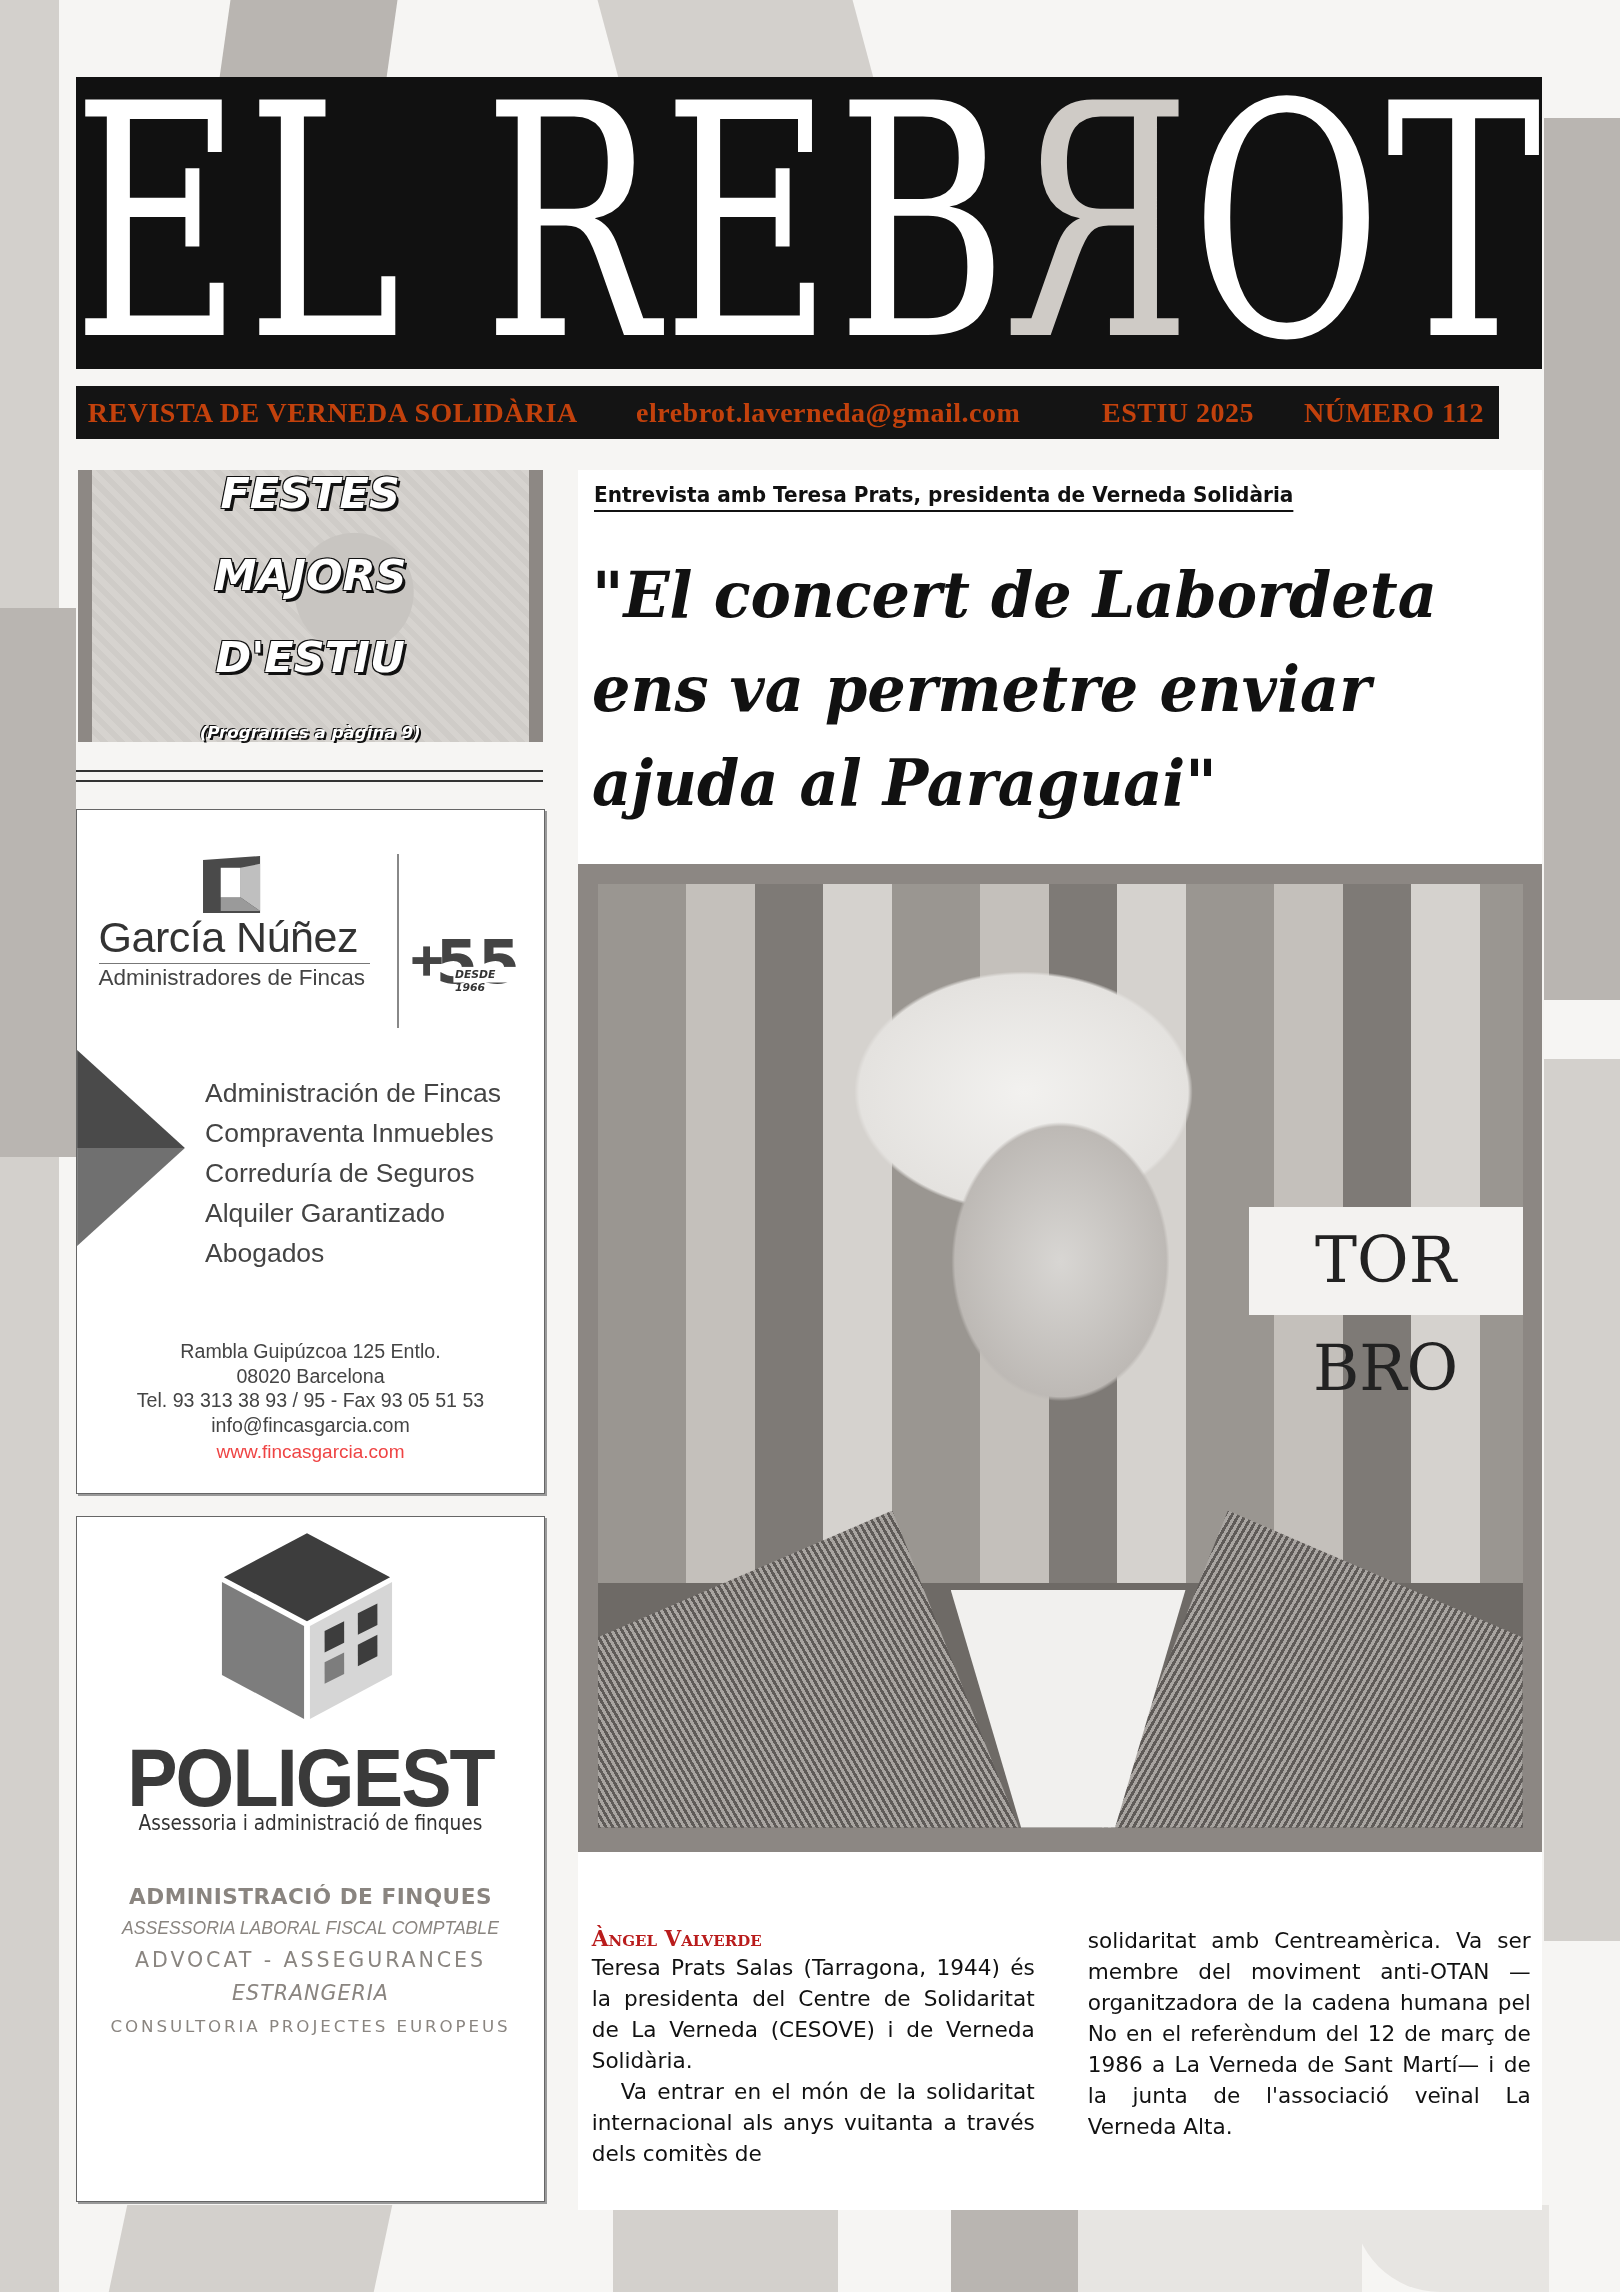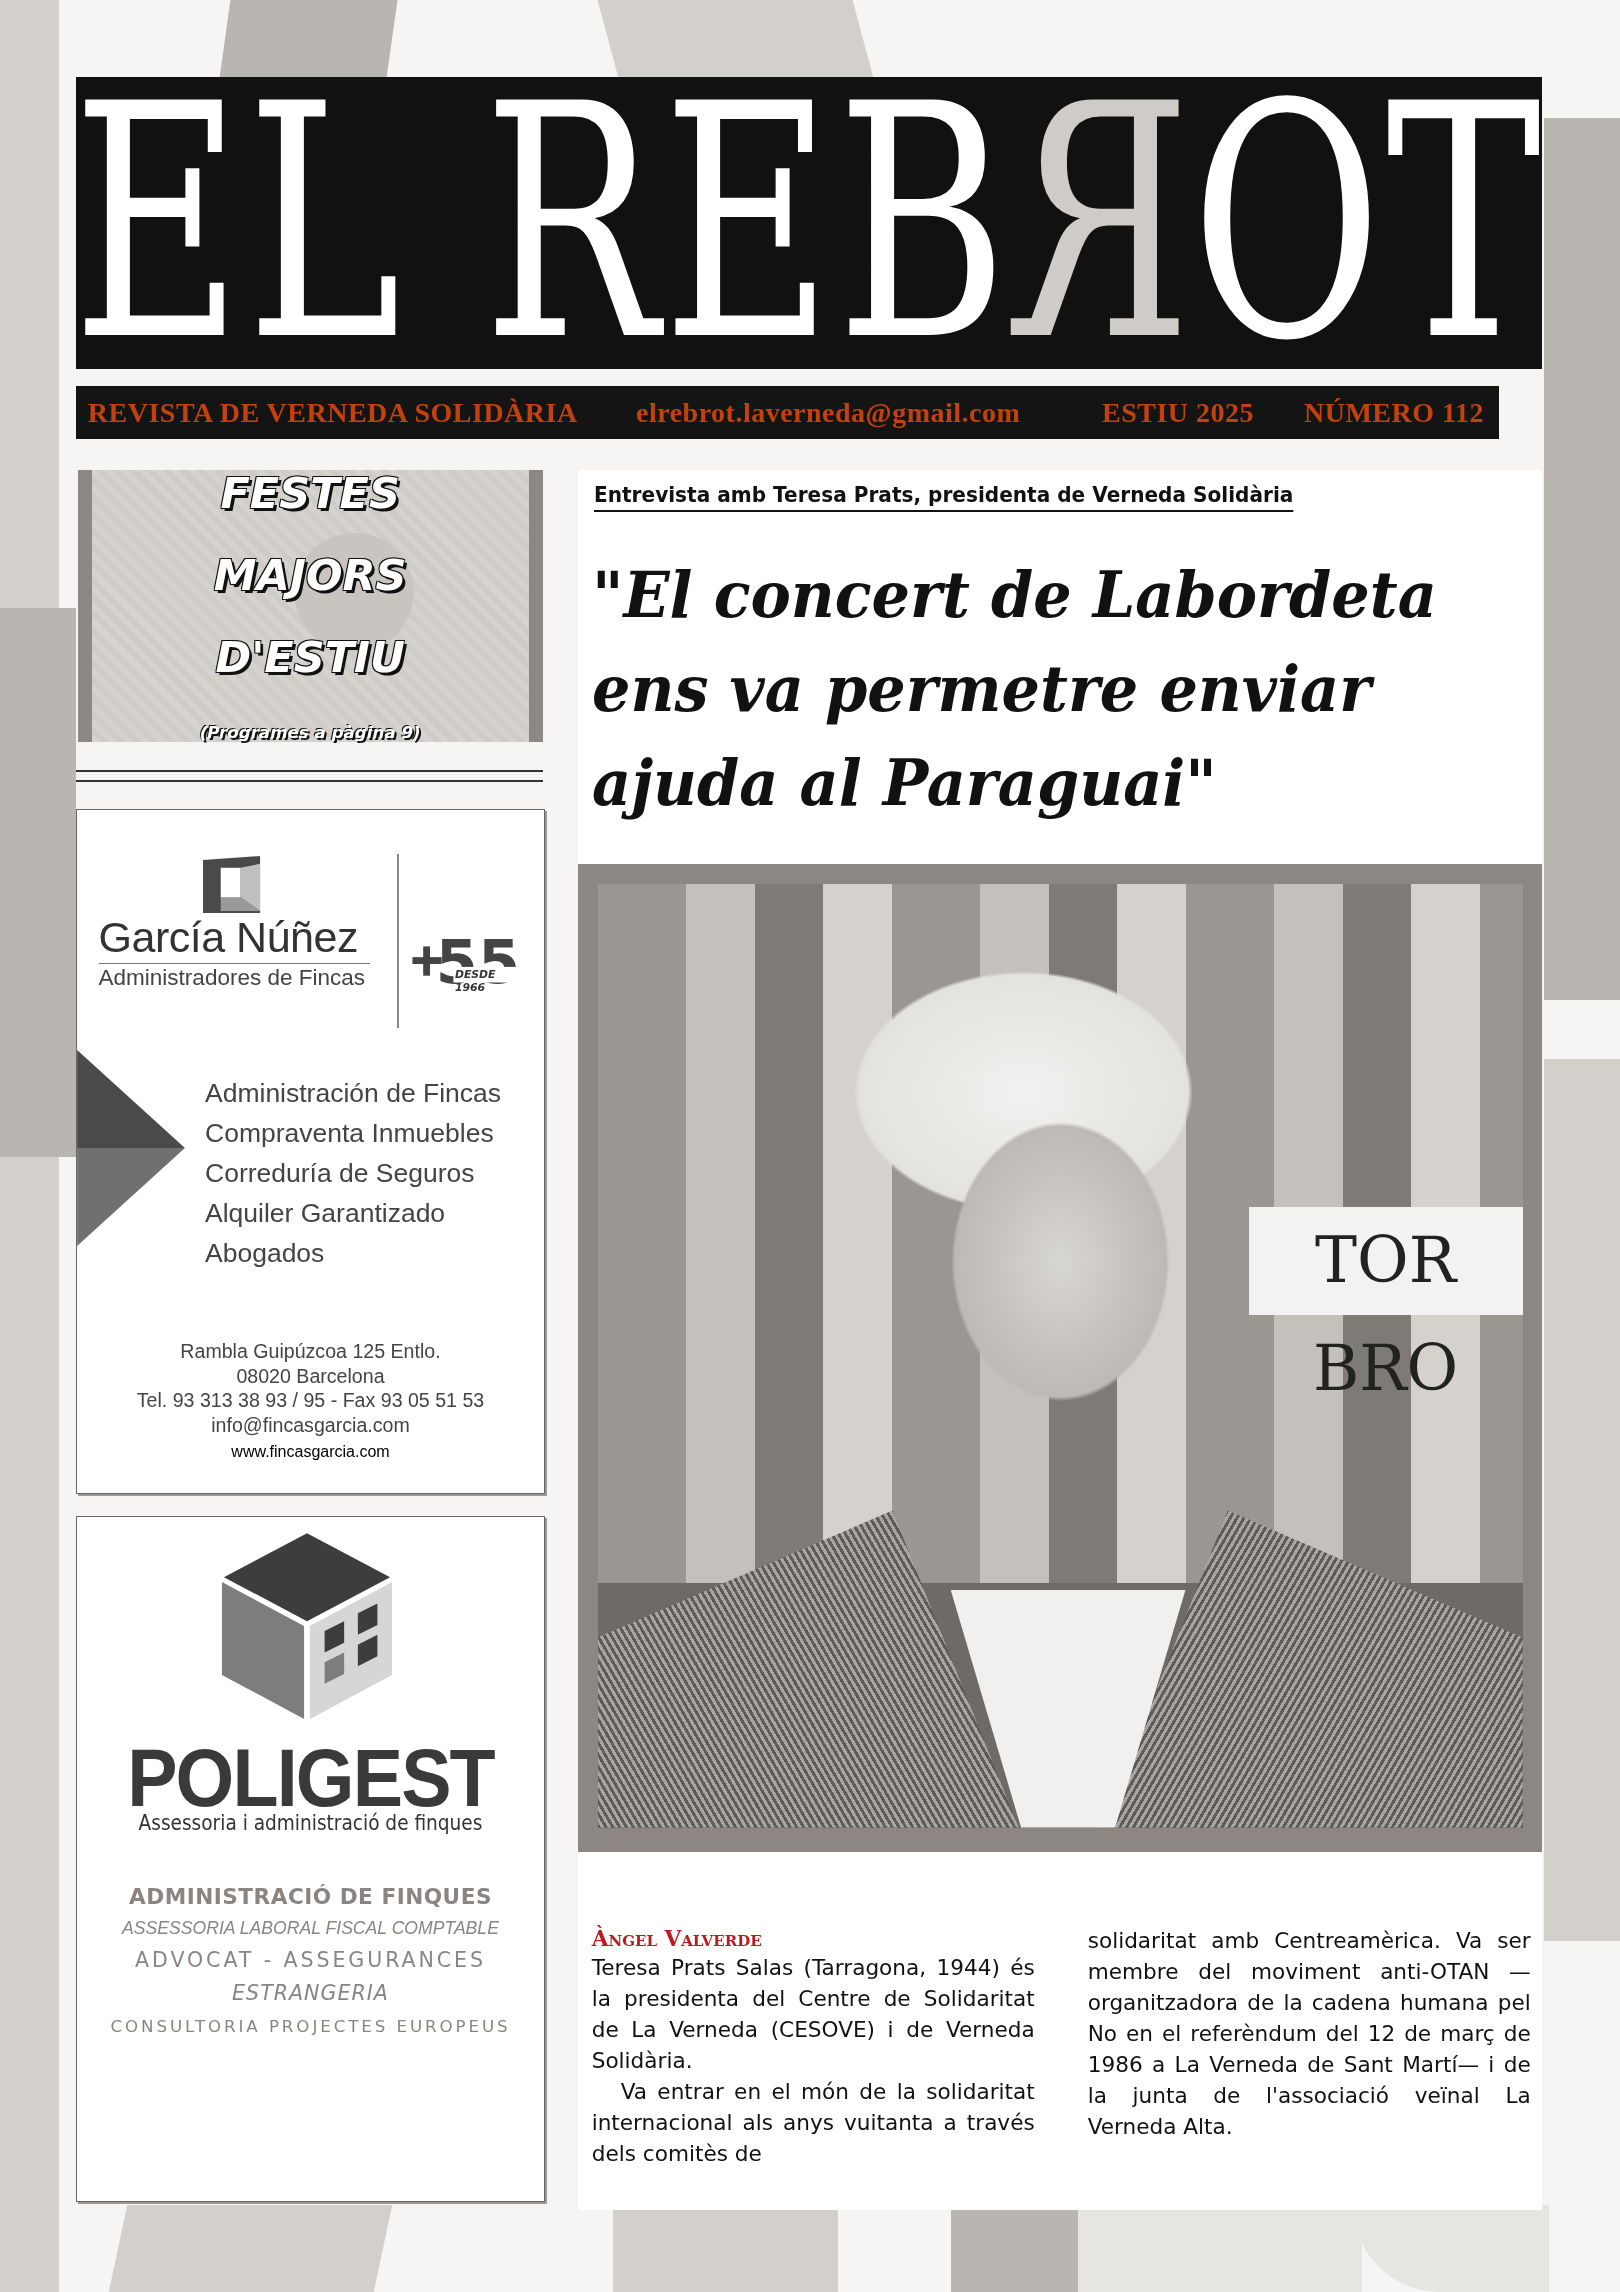--- a/index.html
+++ b/index.html
@@ -85,21 +85,21 @@
   .gn-services {
     position: absolute; left: 128px; top: 263px; font-family: "Liberation Sans", sans-serif;
     font-size: 26.5px; color: #444; line-height: 40px;
   }
   .gn-arrow { position: absolute; left: 0; top: 240px; }
   .gn-contact {
     position: absolute; left: 0; top: 529px; width: 467px; text-align: center;
     font-family: "Liberation Sans", sans-serif; color: #444;
   }
   .gn-contact div { font-size: 19.6px; line-height: 24.5px; }
-  .gn-contact .web { font-size: 16px; line-height: 29px; color: #000000; }
+  .gn-contact .web { font-size: 19px; line-height: 29px; color: #ef4444; }
 
   .pg-logo { position: absolute; left: 142px; top: 15.7px; }
   .pg-name {
     position: absolute; left: 0; top: 214px; width: 467px; text-align: center;
     font-family: "Liberation Sans", sans-serif; font-weight: bold; font-size: 82px;
     color: #3a3a3a; letter-spacing: -2px; transform: scaleX(0.92);
   }
   .pg-tag {
     position: absolute; left: 0; top: 294px; width: 467px; text-align: center;
     font-family: "DejaVu Sans", sans-serif; font-size: 20.6px; color: #333;

